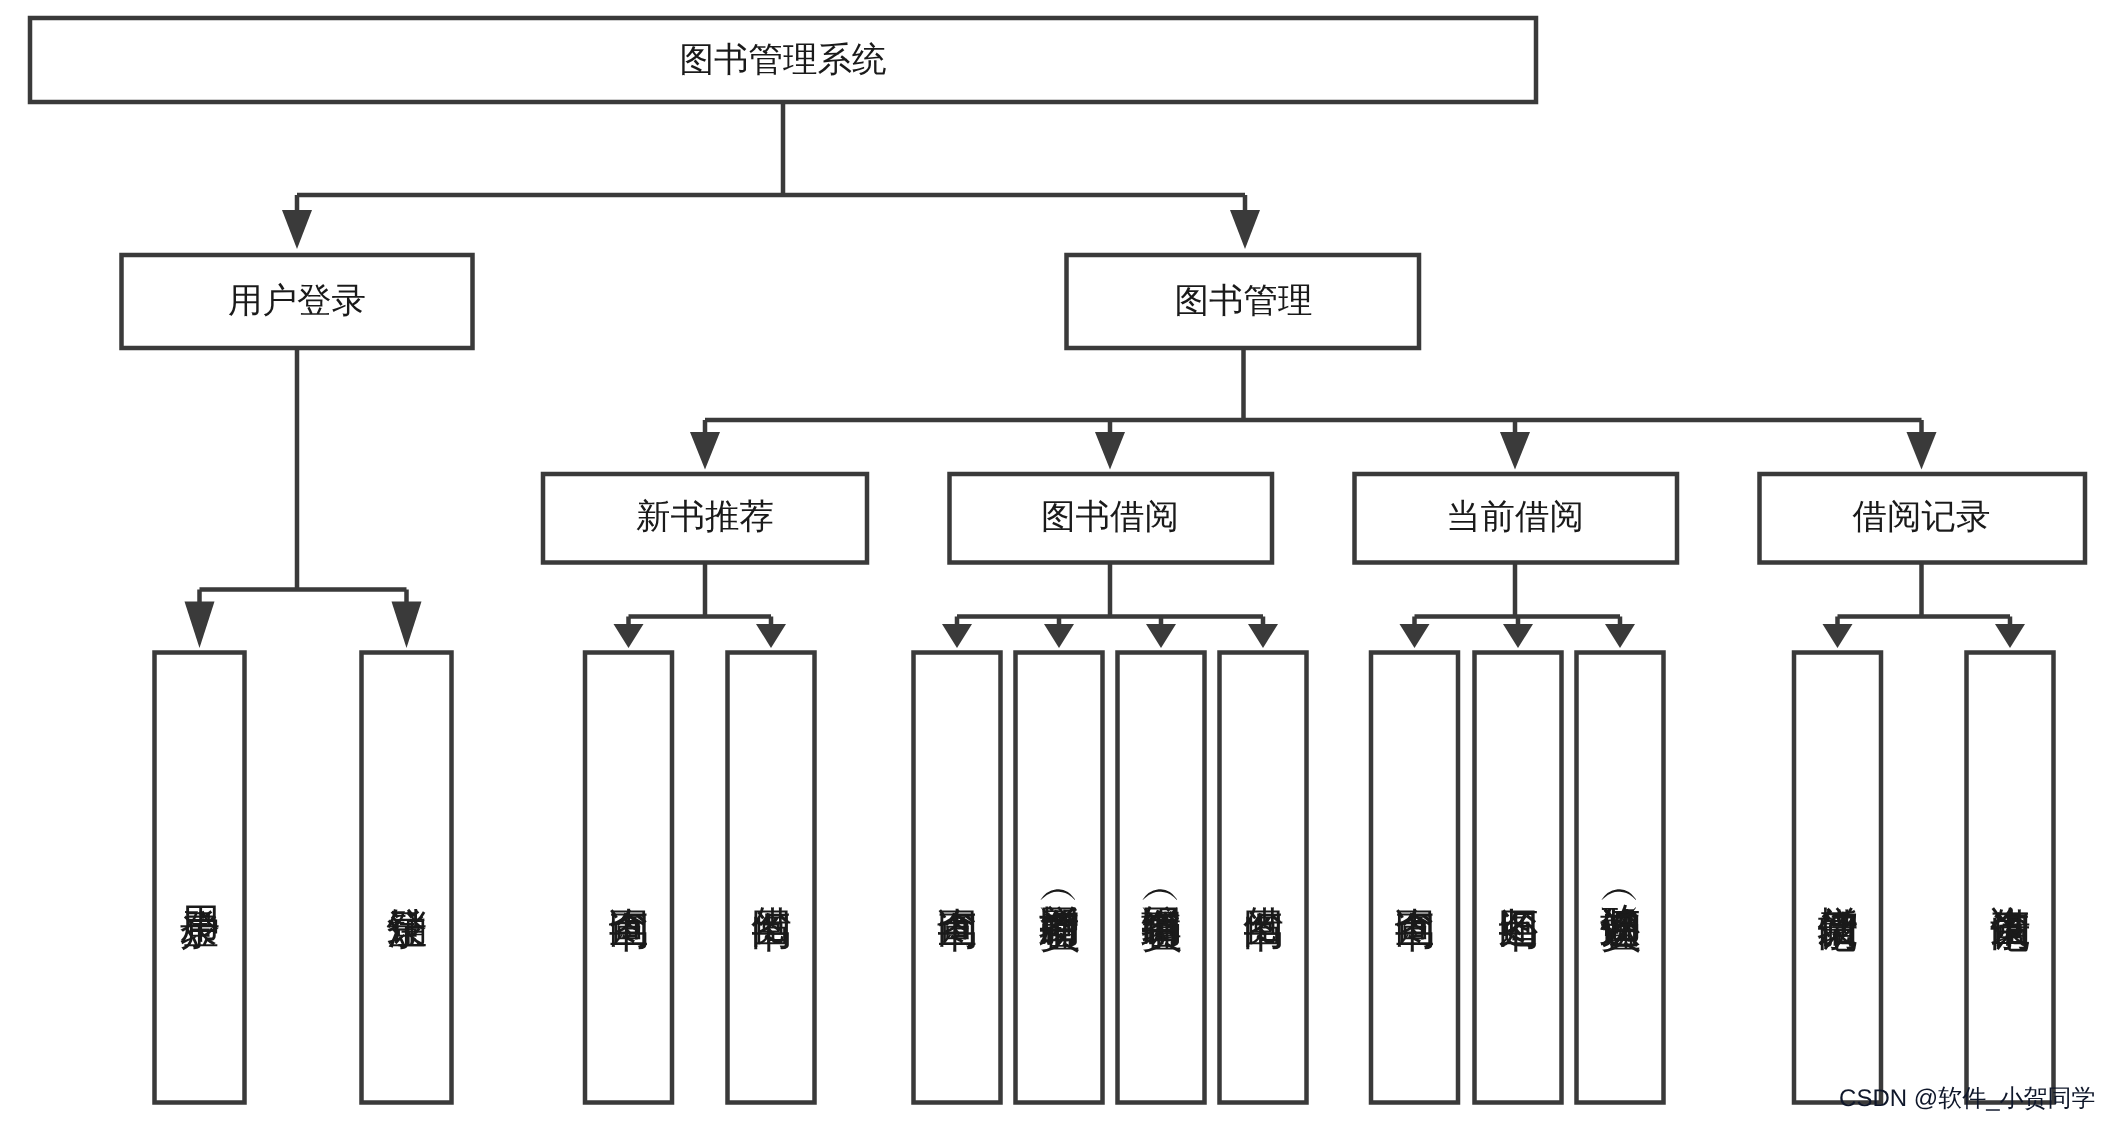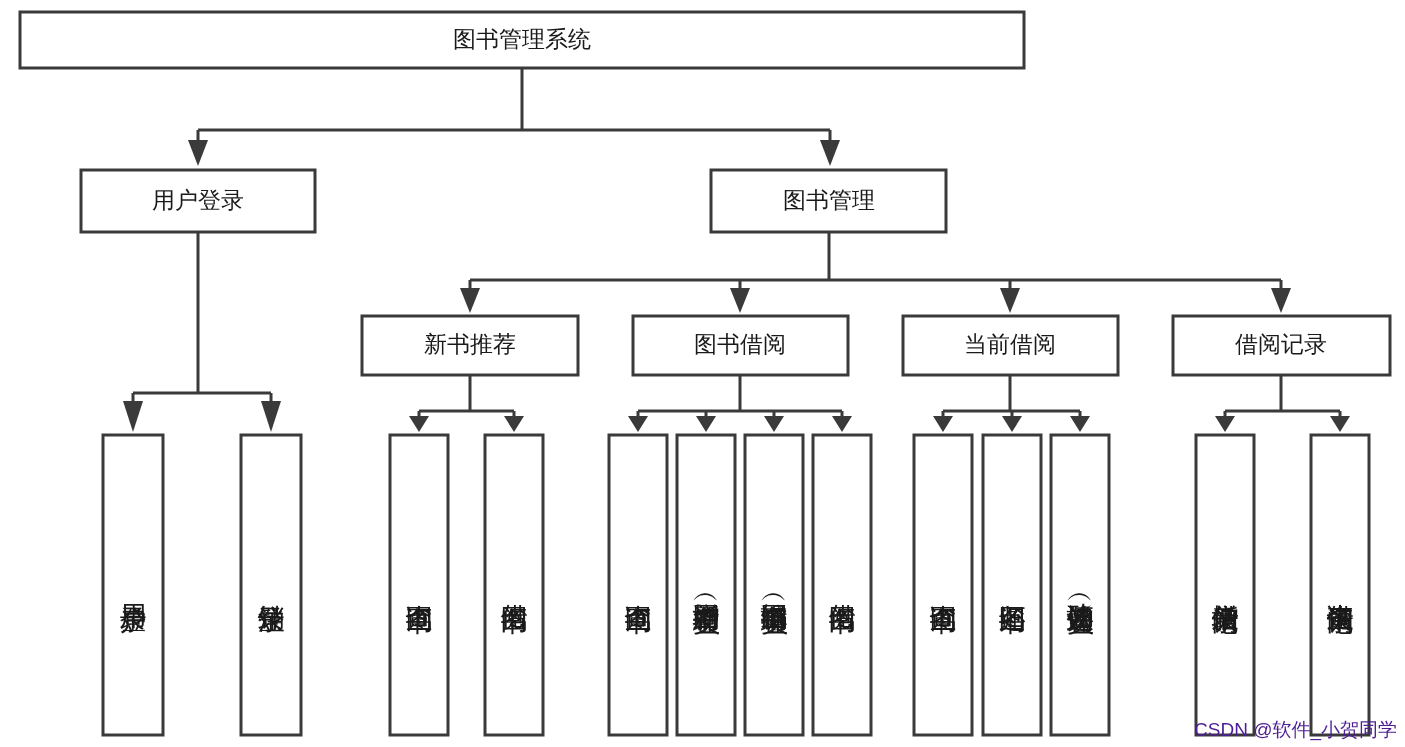--- a/index.html
+++ b/index.html
@@ -60,22 +60,22 @@
     align-items: center;
     justify-content: center;
     text-align: center;
     pointer-events: none;
   }
   .watermark {
     position: absolute;
     right: 8px;
     bottom: 4px;
     font-family: "Liberation Sans", "DejaVu Sans", sans-serif;
-    font-size: 19px;
-    color: #4c1d95;
+    font-size: 16px;
+    color: #0f172a;
     white-space: nowrap;
     text-align: center;
   }
 </style>
 </head>
 <body>
 
 <div id="diagram-root">
 
   <svg id="flow-svg" viewBox="0 0 1405 747">

